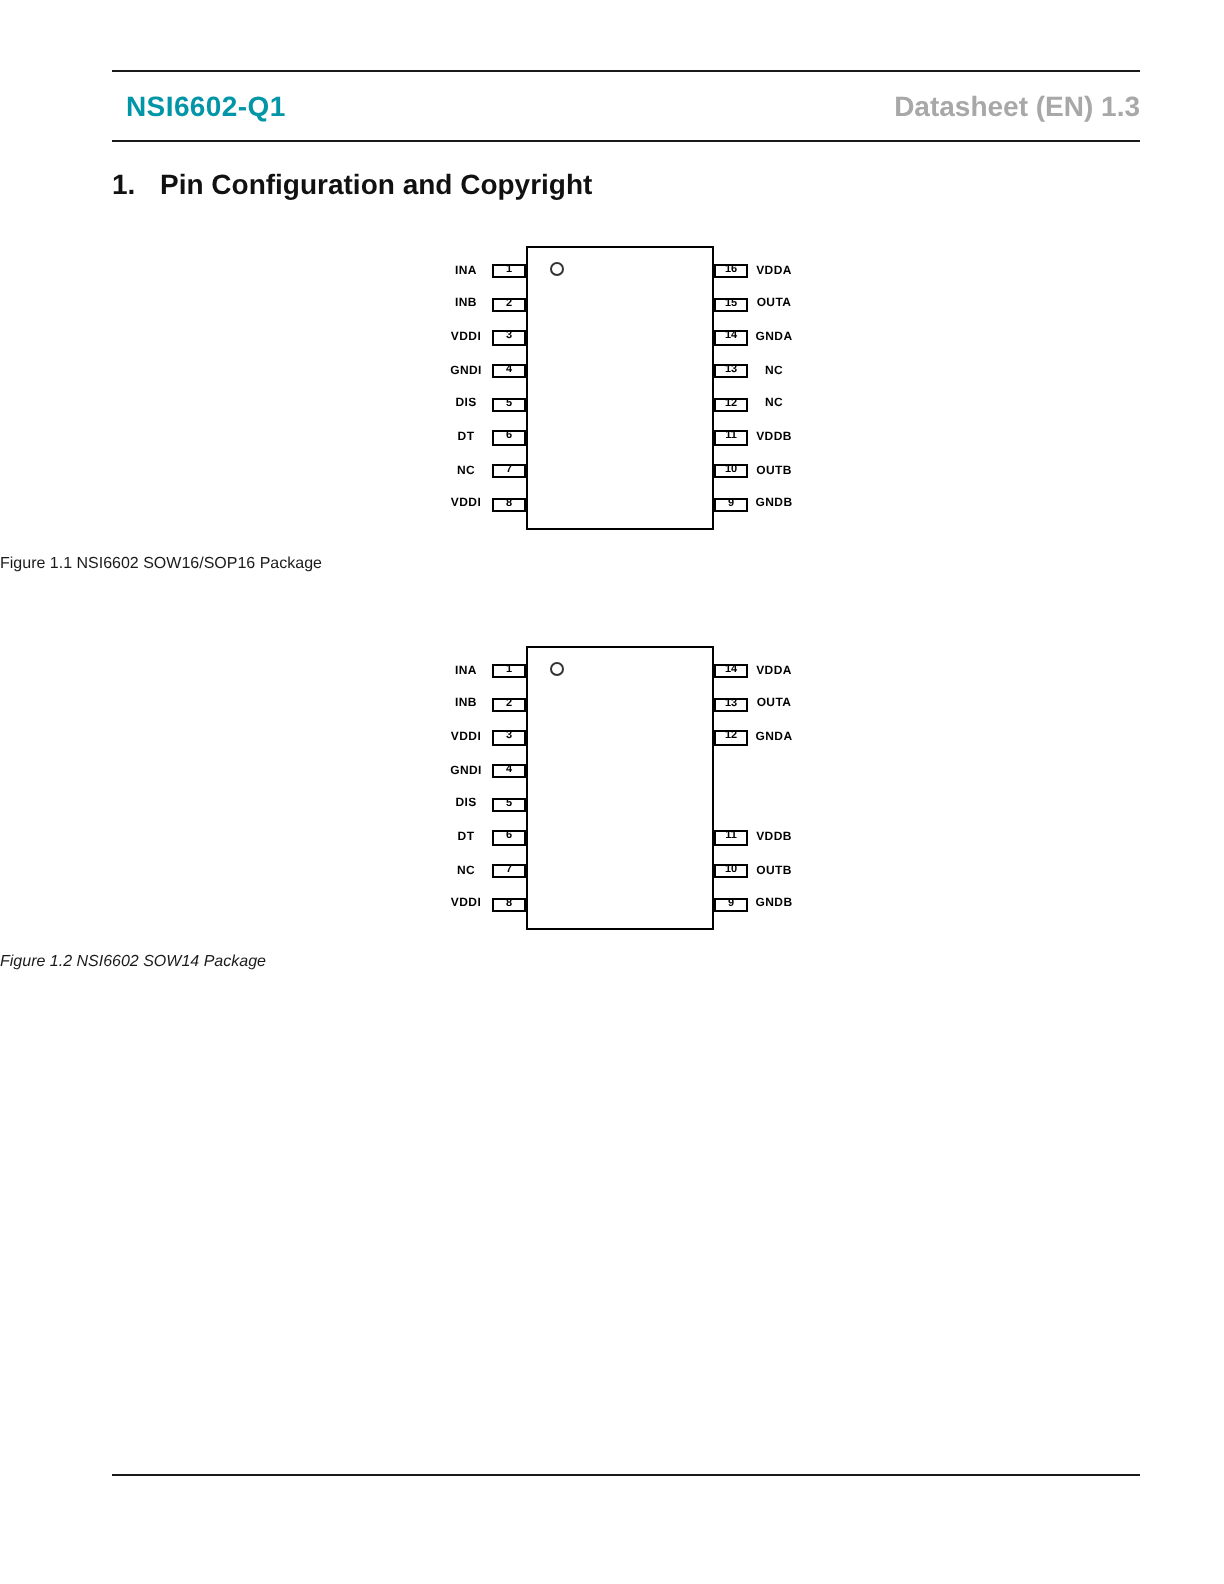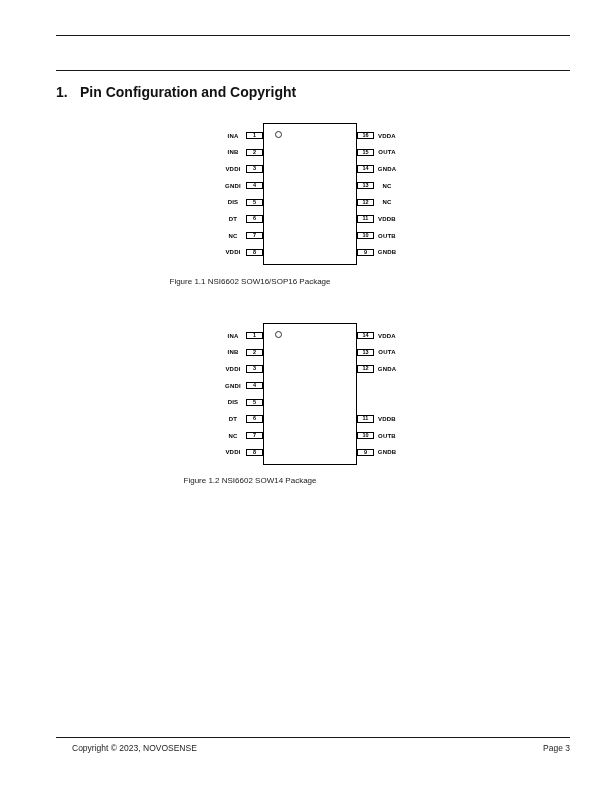--- a/index.html
+++ b/index.html
@@ -51,40 +51,44 @@
   .pin-num { font-size: 5.5px; line-height: 1; font-weight: 600; color: #000; }
   .pin-label {
     position: absolute; width: 50px; height: 8px; line-height: 8px;
     text-align: center; font-size: 6px; font-weight: 600; color: #000;
     letter-spacing: 0.2px;
   }
   .pin-label.left { left: -12px; }
   .pin-label.right { left: 142px; }
 
   .figure-caption {
-    position: absolute; left: 0; width: 500px; text-align: center;
+    position: absolute; left: 0; width: 500px; text-align: left;
     font-size: 8px; color: #1a1a1a;
   }
   .caption-1 { top: 277px; }
-  .caption-2 { top: 476px; }
+  .caption-2 { top: 476px; font-style: italic; }
 
   .footer-row {
     position: absolute; left: 56px; width: 514px; top: 743px;
     display: flex; justify-content: space-between;
     font-size: 8.5px; color: #222;
   }
   .copyright { padding-left: 16px; }
 </style>
 </head>
 <body>
 
 <div class="page" style="--accent: #0096A7; --gray: #A8A8A8;">
 
   <div class="rule rule-top"></div>
 
+  <div class="header-row">
+    <span class="product">NSI6602-Q1</span>
+    <span class="doctitle">Datasheet (EN) 1.3</span>
+  </div>
 
   <div class="rule rule-header-bottom"></div>
 
   <div class="section-heading">
     <span class="sec-num">1.</span>
     <span class="sec-title">Pin Configuration and Copyright</span>
   </div>
 
   <div class="ic-diagram" style="top:123px">
     <div class="ic-body">
@@ -214,18 +218,14 @@
       </div>
       <div class="pin-label right" style="top: 108.702px;">OUTB</div>
       <div class="pin-box right" style="top: 125.669px;">
         <span class="pin-num">9</span>
       </div>
       <div class="pin-label right" style="top: 125.369px;">GNDB</div>
     </div>
   <div class="figure-caption caption-2">Figure 1.2 NSI6602 SOW14 Package</div>
 
   <div class="rule rule-footer"></div>
-  <div class="footer-row">
-    <span class="copyright">Copyright © 2023, NOVOSENSE</span>
-    <span class="page-num">Page 3</span>
-  </div>
 
 </div>
 
 </body></html>

